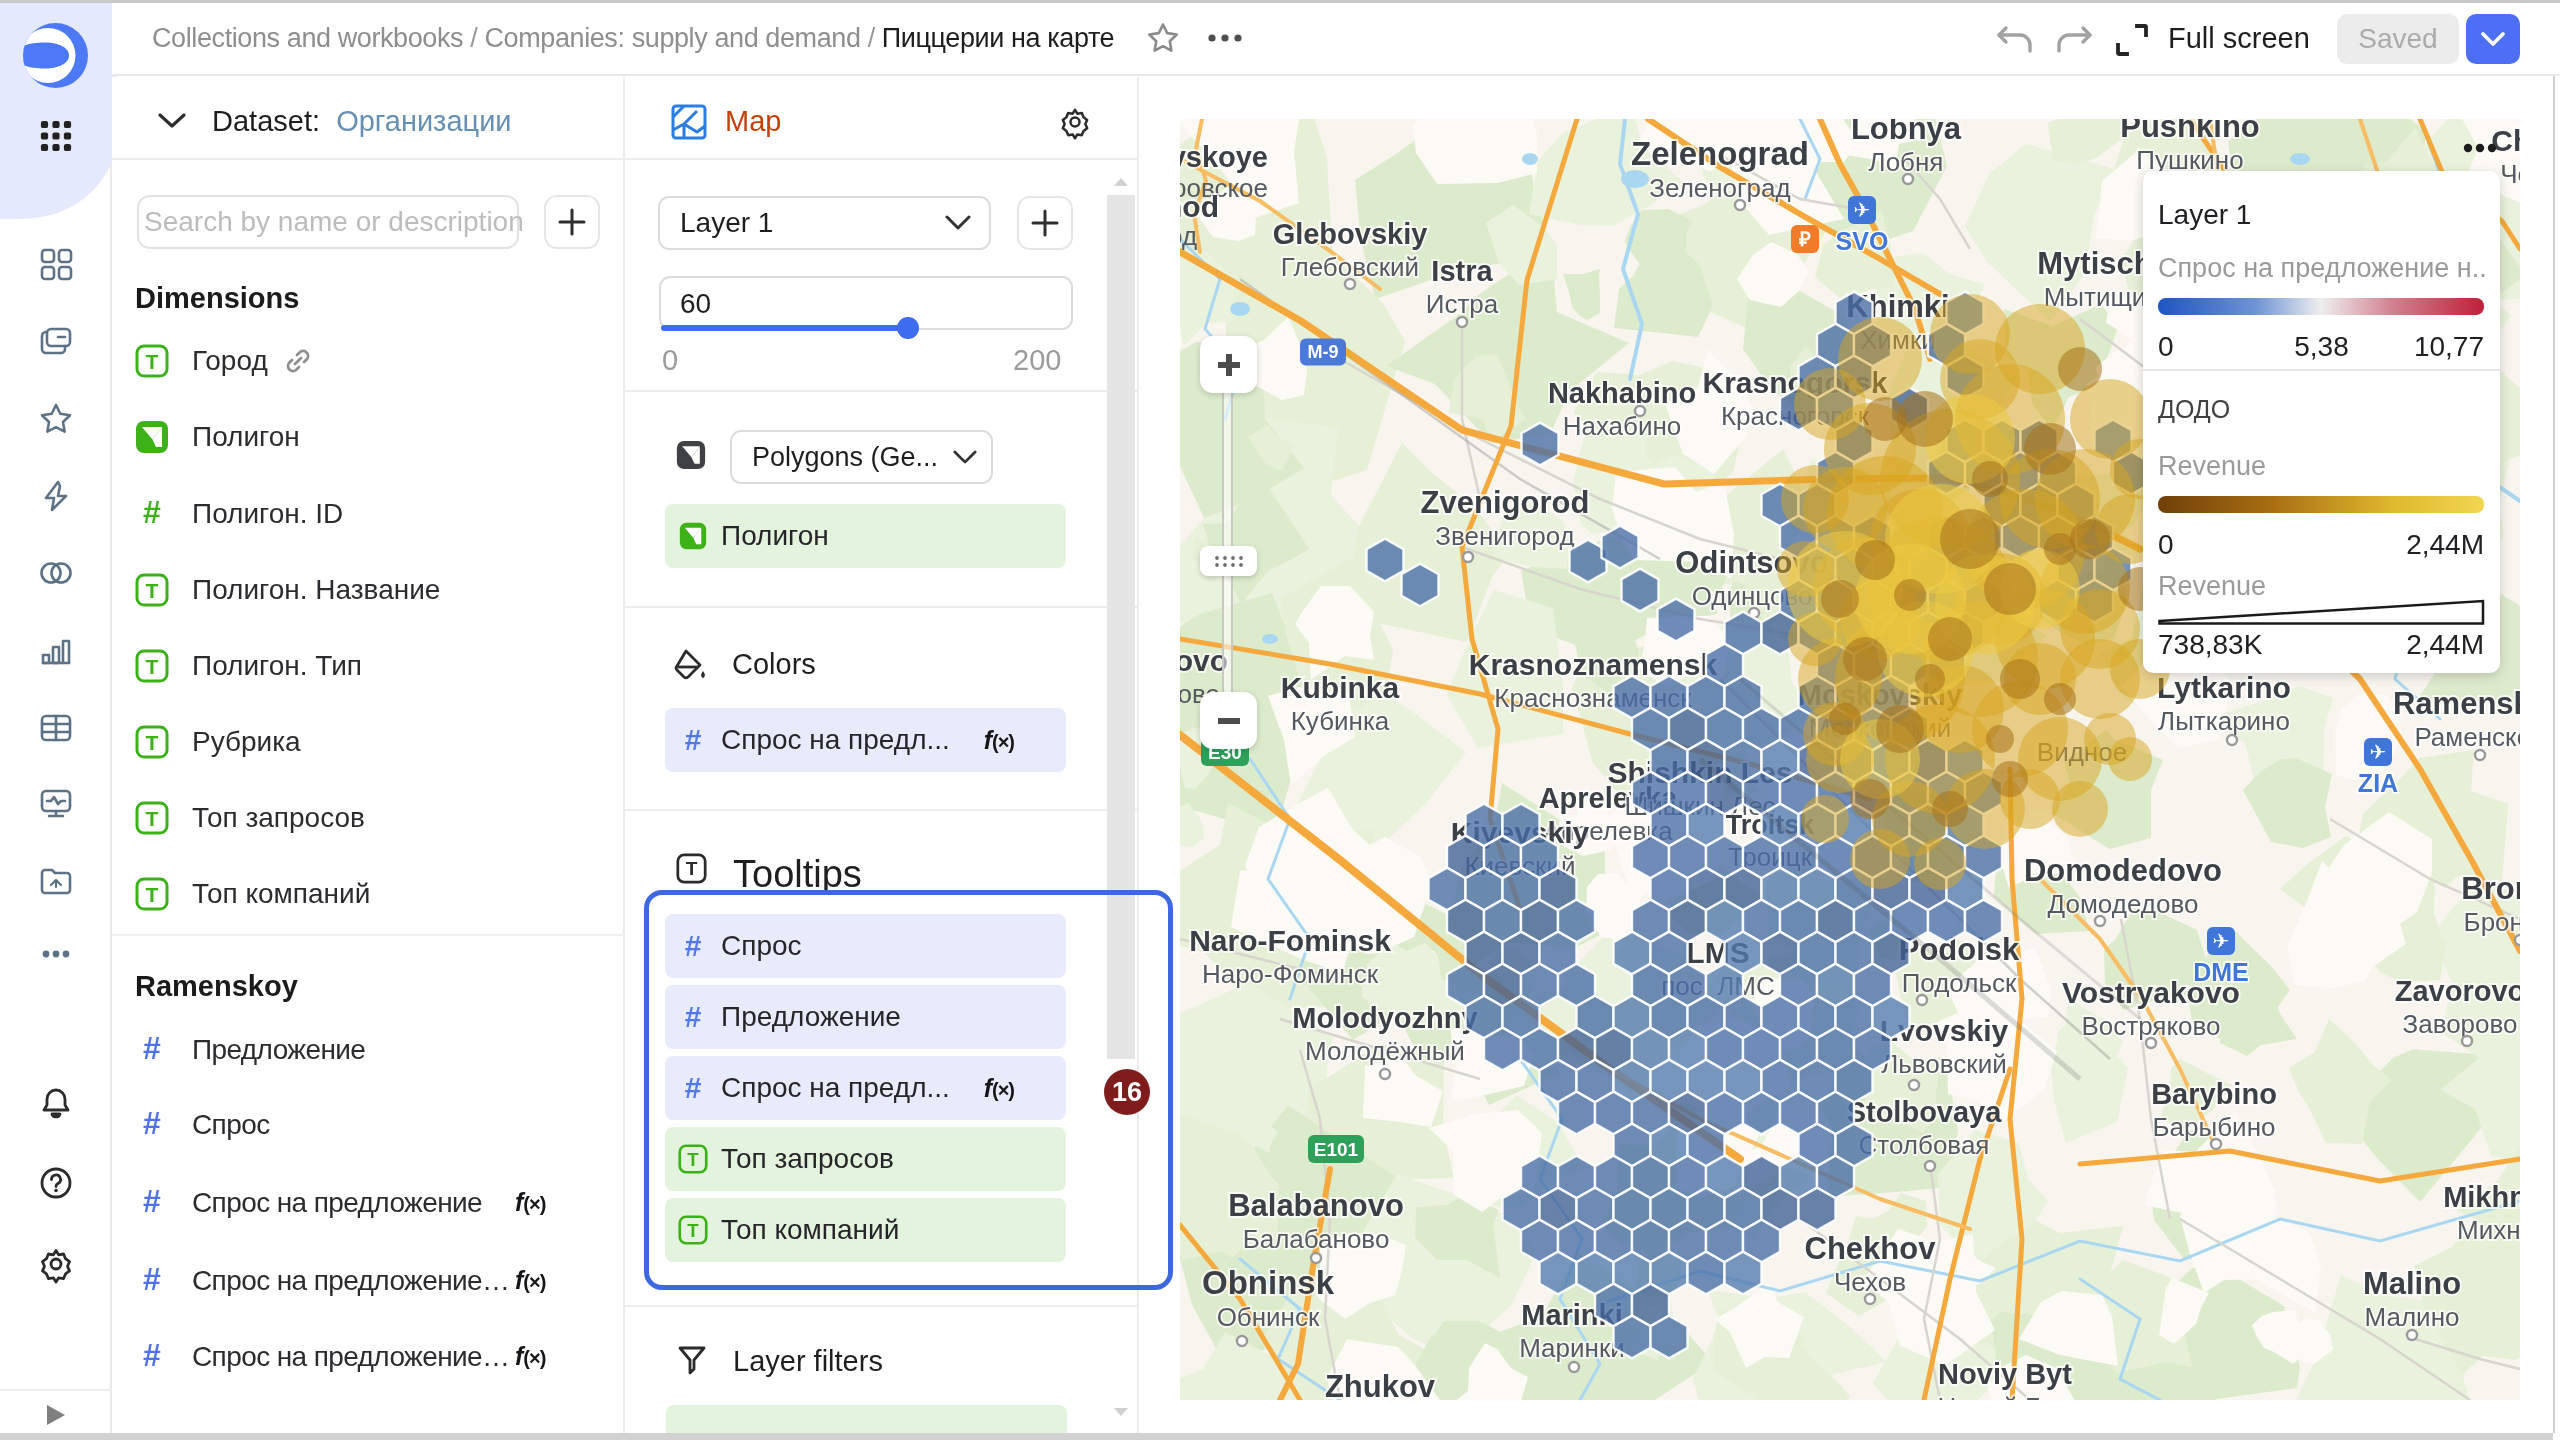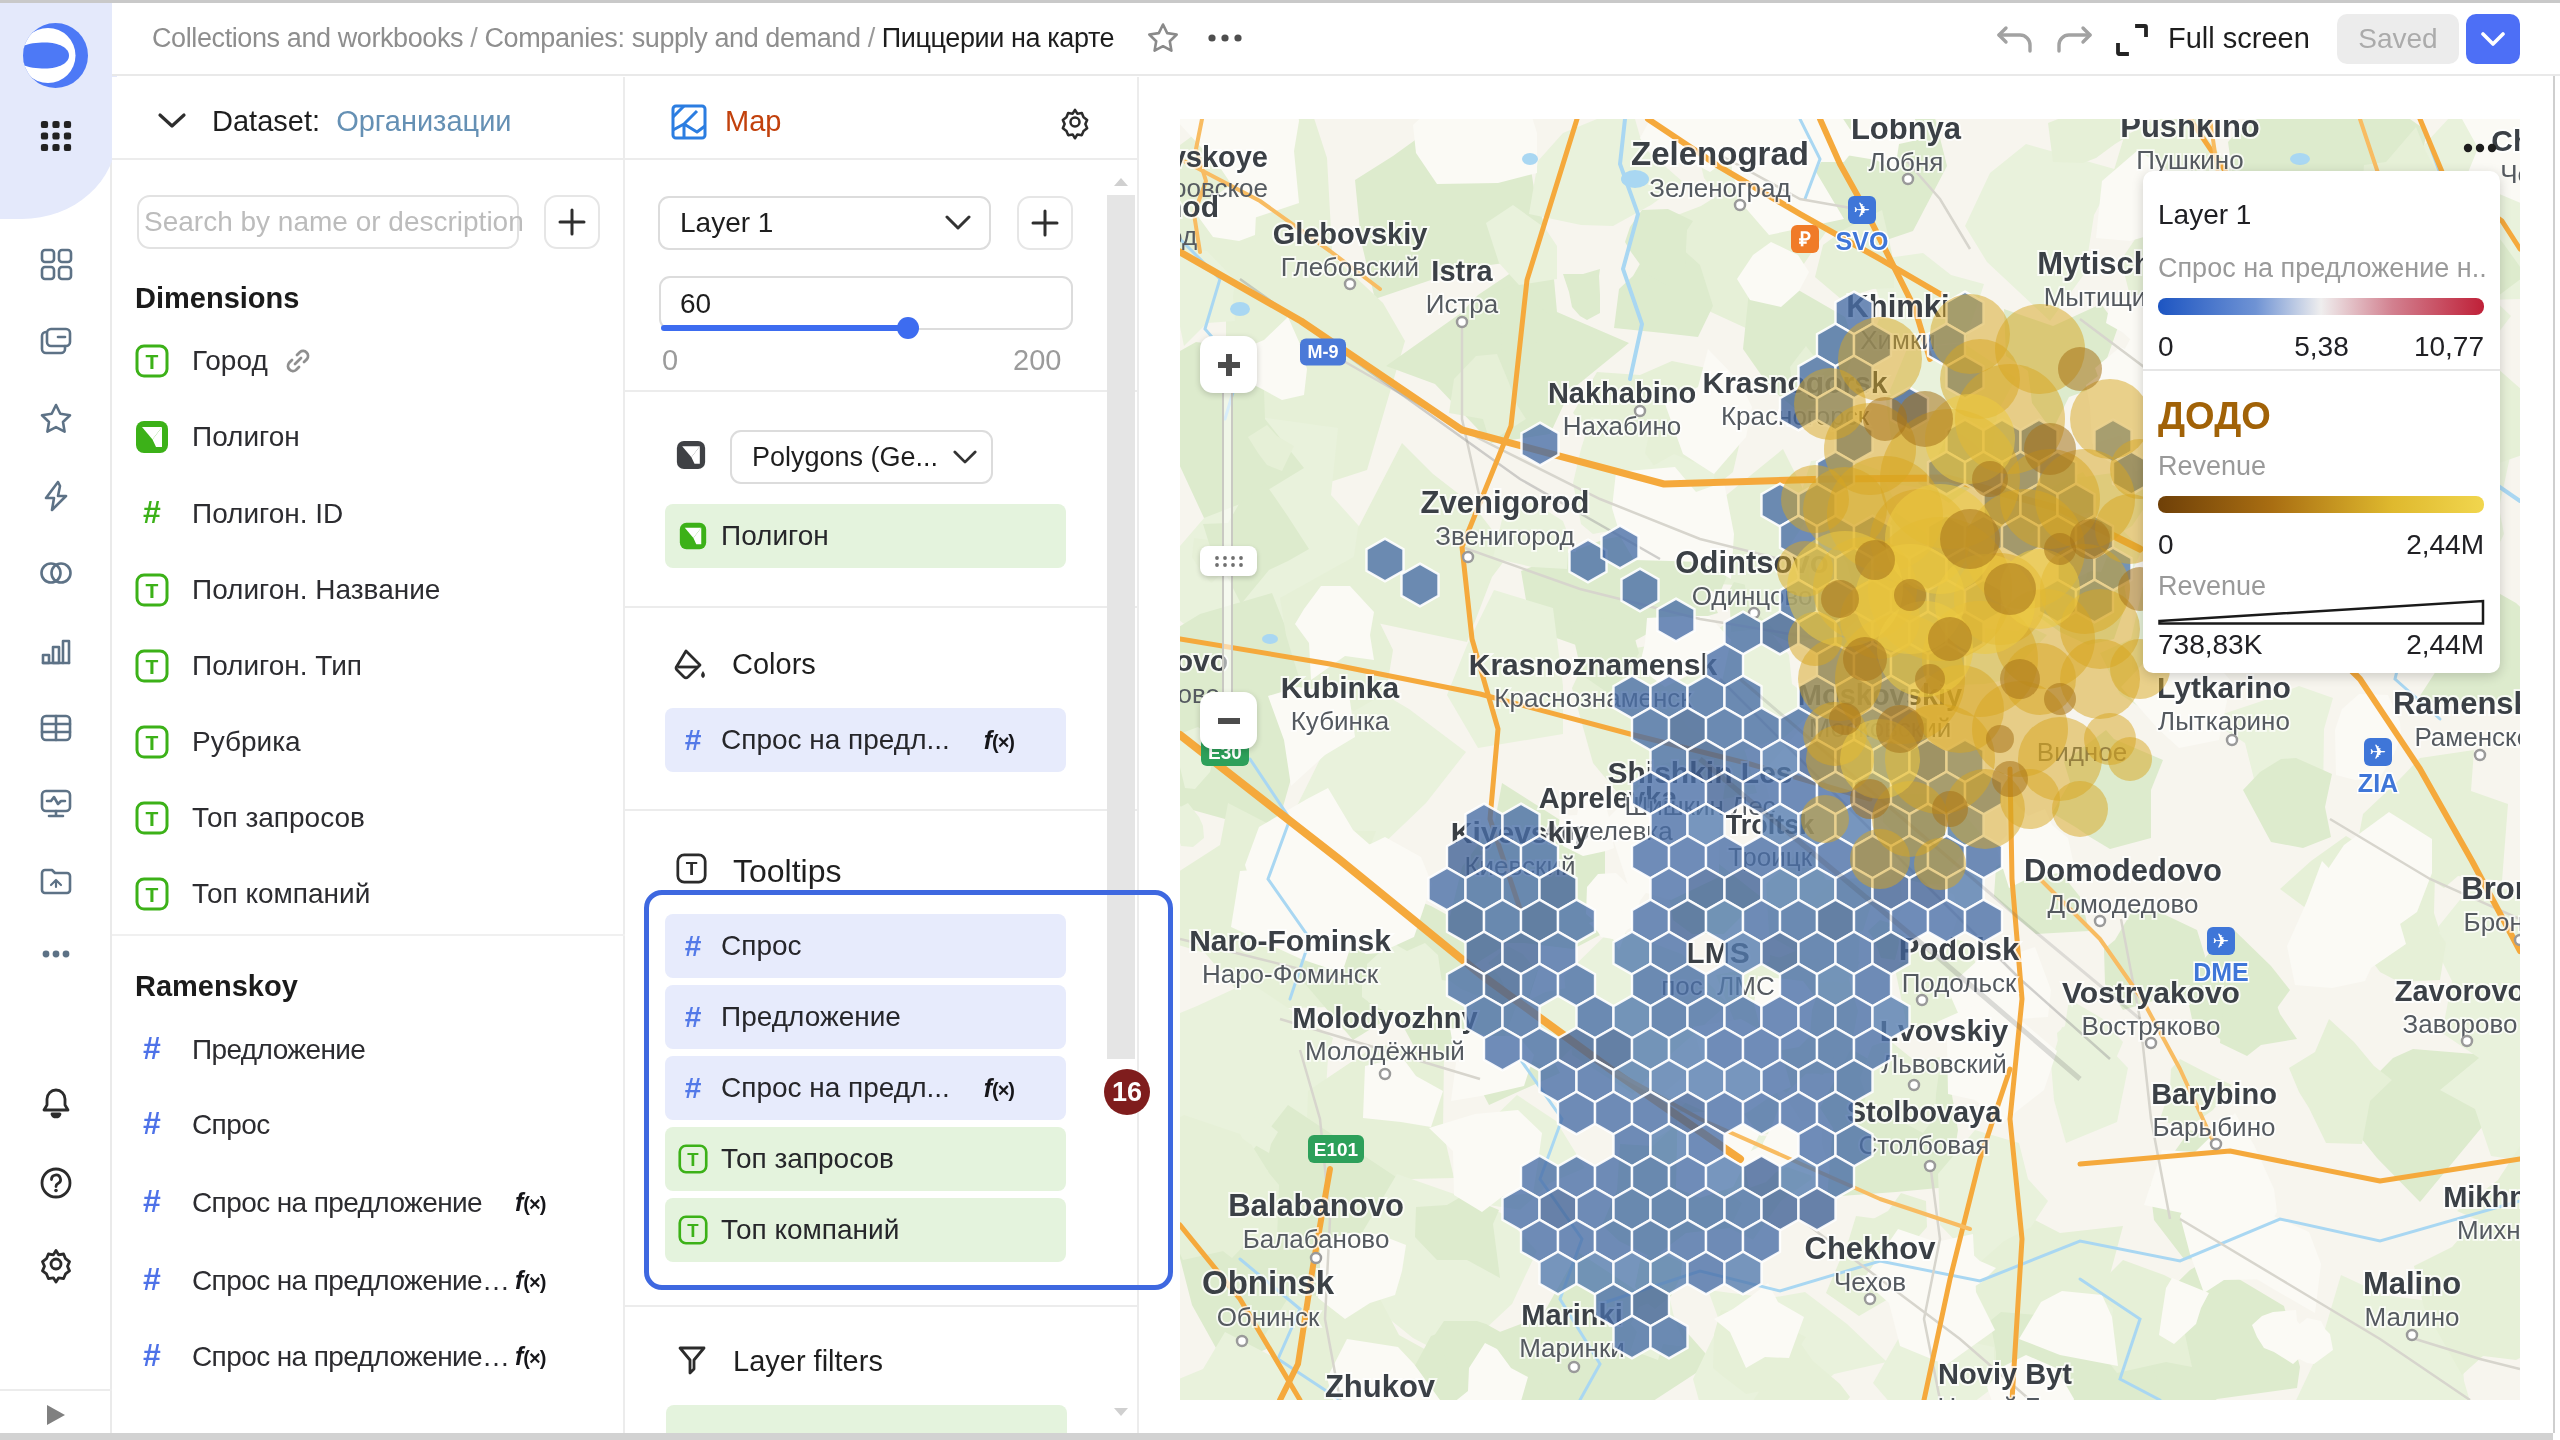--- a/index.html
+++ b/index.html
@@ -281,21 +281,21 @@
 <div class="chip blue" style="top:708px">
     <span class="hashb">#</span>
     <span class="tx" style="margin-left:0;max-width:230px">Спрос на предл...</span>
     <span class="fx">f<b>(×)</b></span>
   </div>
 <div class="sep3" style="top:809px;width:514px"></div>
 <svg class="abs" style="left:676px;top:853px" width="31" height="31" viewBox="0 0 34 34">
     <rect x="2" y="2" width="30" height="30" rx="7" fill="none" stroke="#2b2b2b" stroke-width="3"></rect>
     <text x="17" y="24.5" font-size="21" font-weight="700" fill="#2b2b2b" text-anchor="middle" font-family="Liberation Sans">T</text>
   </svg>
-<div class="abs" style="left:733px;top:853px;font-size:32px;color:#1f1f1f">Tooltips</div>
+<div class="abs" style="left:733px;top:853px;font-size:38px;color:#1f1f1f">Tooltips</div>
 <div class="chip blue" style="top:914px">
     <span class="hashb">#</span>
     <span class="tx" style="margin-left:0;max-width:230px">Спрос</span>
   </div>
 <div class="chip blue" style="top:985px">
     <span class="hashb">#</span>
     <span class="tx" style="margin-left:0;max-width:230px">Предложение</span>
   </div>
 <div class="chip blue" style="top:1056px">
     <span class="hashb">#</span>
@@ -1117,21 +1117,21 @@
     </svg>
   </div>
 <div class="abs" style="left:2143px;top:171px;width:357px;height:502px;background:#fff;border-radius:10px;box-shadow:0 3px 12px rgba(0,0,0,.18)">
 <div style="position:absolute;left:15px;top:28px;font-size:28px;color:#202024">Layer 1</div>
 <div style="position:absolute;left:15px;top:82px;width:330px;font-size:27px;color:#9a9a9a;white-space:nowrap;overflow:hidden">Спрос на предложение н...</div>
 <div style="position:absolute;left:15px;top:127px;width:326px;height:17px;border-radius:8px;background:linear-gradient(to right,#1d55c2,#6f93d4 30%,#efeeee 50%,#d2808f 72%,#bf2038)"></div>
 <div style="position:absolute;left:15px;top:160px;font-size:28px;color:#202024">0</div>
 <div style="position:absolute;left:0;top:160px;width:100%;text-align:center;font-size:28px;color:#202024">5,38</div>
 <div style="position:absolute;right:16px;top:160px;font-size:28px;color:#202024">10,77</div>
 <div style="position:absolute;left:0;top:198px;width:100%;height:2px;background:#e6e6e6"></div>
-<div style="position:absolute;left:15px;top:224px;font-size:38px;font-weight:700;color:#a16207">ДОДО</div>
+<div style="position:absolute;left:15px;top:224px;font-size:25px;font-weight:400;color:#404040">ДОДО</div>
 <div style="position:absolute;left:15px;top:280px;font-size:27px;color:#9a9a9a">Revenue</div>
 <div style="position:absolute;left:15px;top:325px;width:326px;height:17px;border-radius:8px;background:linear-gradient(to right,#6f4008,#a96e12 35%,#dfb92e 72%,#f1d64e)"></div>
 <div style="position:absolute;left:15px;top:358px;font-size:28px;color:#202024">0</div>
 <div style="position:absolute;right:16px;top:358px;font-size:28px;color:#202024">2,44M</div>
 <div style="position:absolute;left:15px;top:400px;font-size:27px;color:#9a9a9a">Revenue</div>
 <svg style="position:absolute;left:15px;top:428px" width="327" height="26" viewBox="0 0 327 26">
       <path d="M1.5 22 L325 2 L325 24.5 L1.5 24.5 Z" fill="#fff" stroke="#1a1a1a" stroke-width="2.5" stroke-linejoin="miter"></path>
     </svg>
 <div style="position:absolute;left:15px;top:458px;font-size:28px;color:#202024">738,83K</div>
 <div style="position:absolute;right:16px;top:458px;font-size:28px;color:#202024">2,44M</div>

